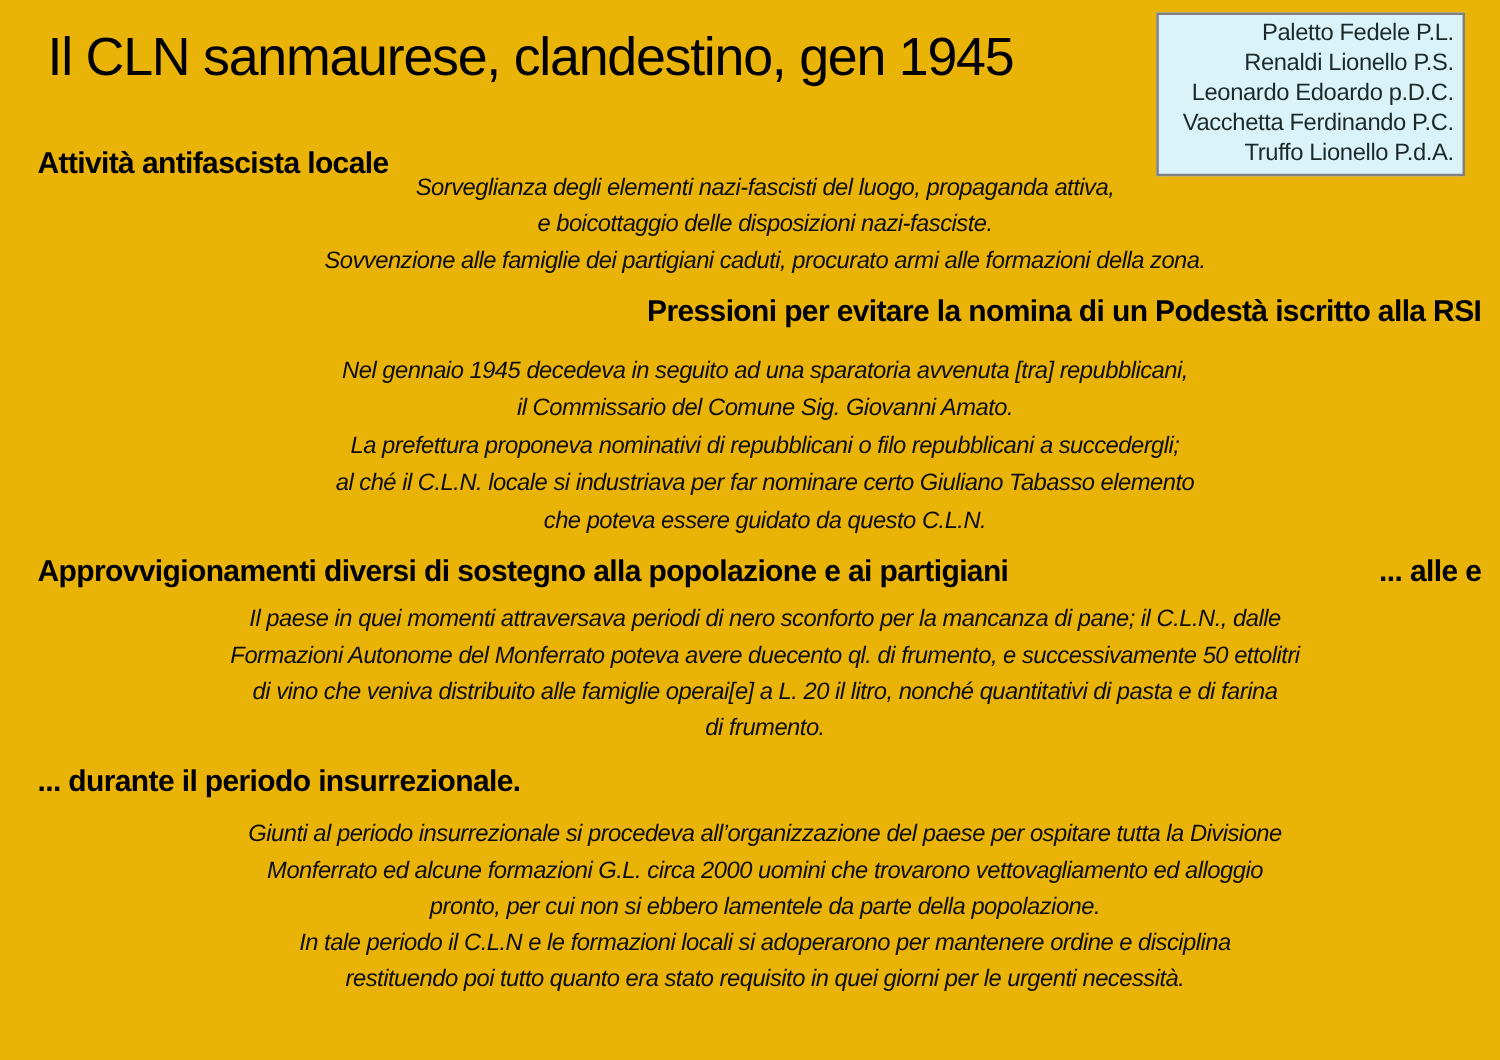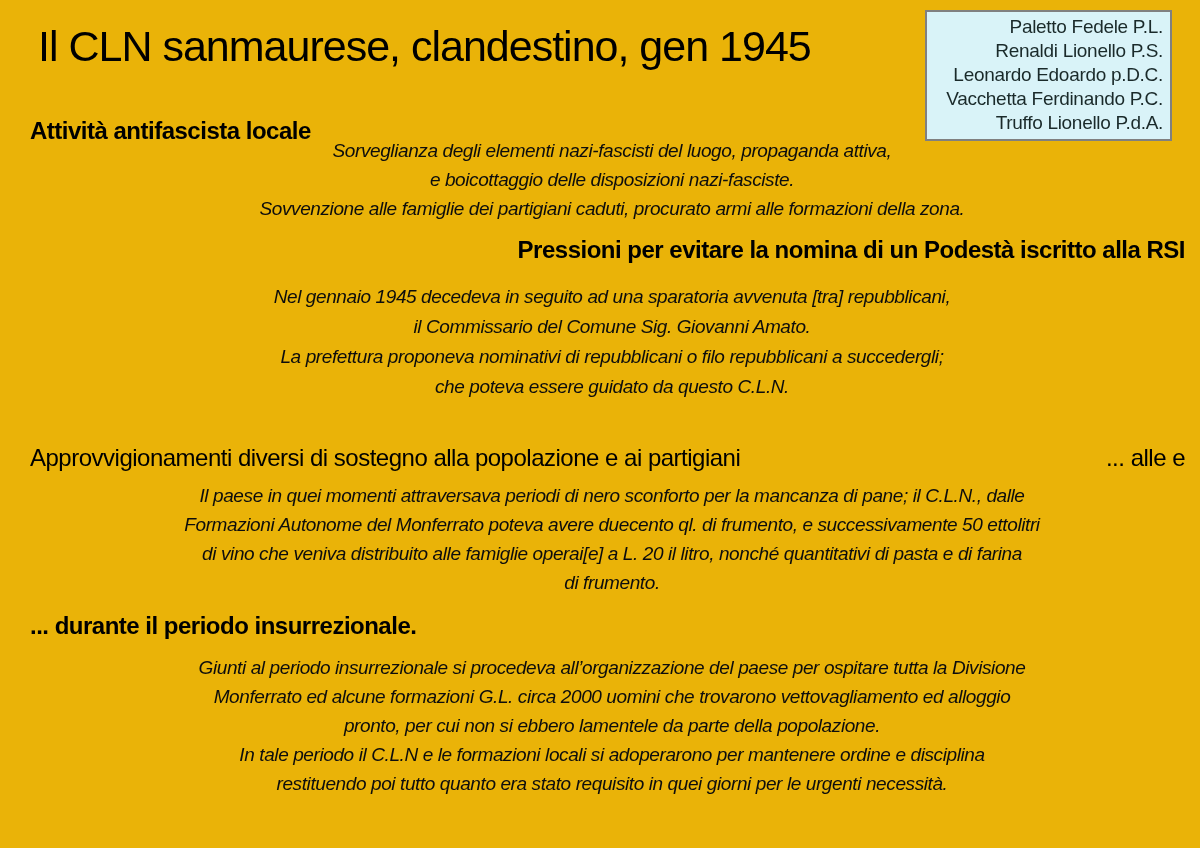--- a/index.html
+++ b/index.html
@@ -22,21 +22,21 @@
   .names-box div{white-space:nowrap;}
   .h{
     position:absolute;left:30px;right:15px;
     font-size:24px;font-weight:bold;letter-spacing:-0.5px;color:#000;
     white-space:nowrap;
   }
   .h.right{text-align:right;left:15px;}
   .h-split{
     position:absolute;left:30px;right:15px;display:flex;
     justify-content:space-between;align-items:flex-end;
-    font-size:24px;font-weight:normal;letter-spacing:-0.5px;color:#000;
+    font-size:24px;font-weight:bold;letter-spacing:-0.5px;color:#000;
   }
   .para{
     position:absolute;left:34px;right:10px;
     font-size:19px;font-style:italic;letter-spacing:-0.4px;
     line-height:29px;color:#0d0d0d;text-align:center;
   }
   .para div{white-space:nowrap;}
 </style>
 </head>
 <body>
@@ -60,20 +60,21 @@
     <div>e boicottaggio delle disposizioni nazi-fasciste.</div>
     <div>Sovvenzione alle famiglie dei partigiani caduti, procurato armi alle formazioni della zona.</div>
   </div>
 
   <div class="h right" style="top:236px;">Pressioni per evitare la nomina di un Podestà iscritto alla RSI</div>
 
   <div class="para" style="top:282px;line-height:30px;">
     <div>Nel gennaio 1945 decedeva in seguito ad una sparatoria avvenuta [tra] repubblicani,</div>
     <div>il Commissario del Comune Sig. Giovanni Amato.</div>
     <div>La prefettura proponeva nominativi di repubblicani o filo repubblicani a succedergli;</div>
+    <div>al ché il C.L.N. locale si industriava per far nominare certo Giuliano Tabasso elemento</div>
     <div>che poteva essere guidato da questo C.L.N.</div>
   </div>
 
   <div class="h-split" style="top:444px;">
     <span>Approvvigionamenti diversi di sostegno alla popolazione e ai partigiani</span>
     <span>... alle e</span>
   </div>
 
   <div class="para" style="top:481px;">
     <div>Il paese in quei momenti attraversava periodi di nero sconforto per la mancanza di pane; il C.L.N., dalle</div>

